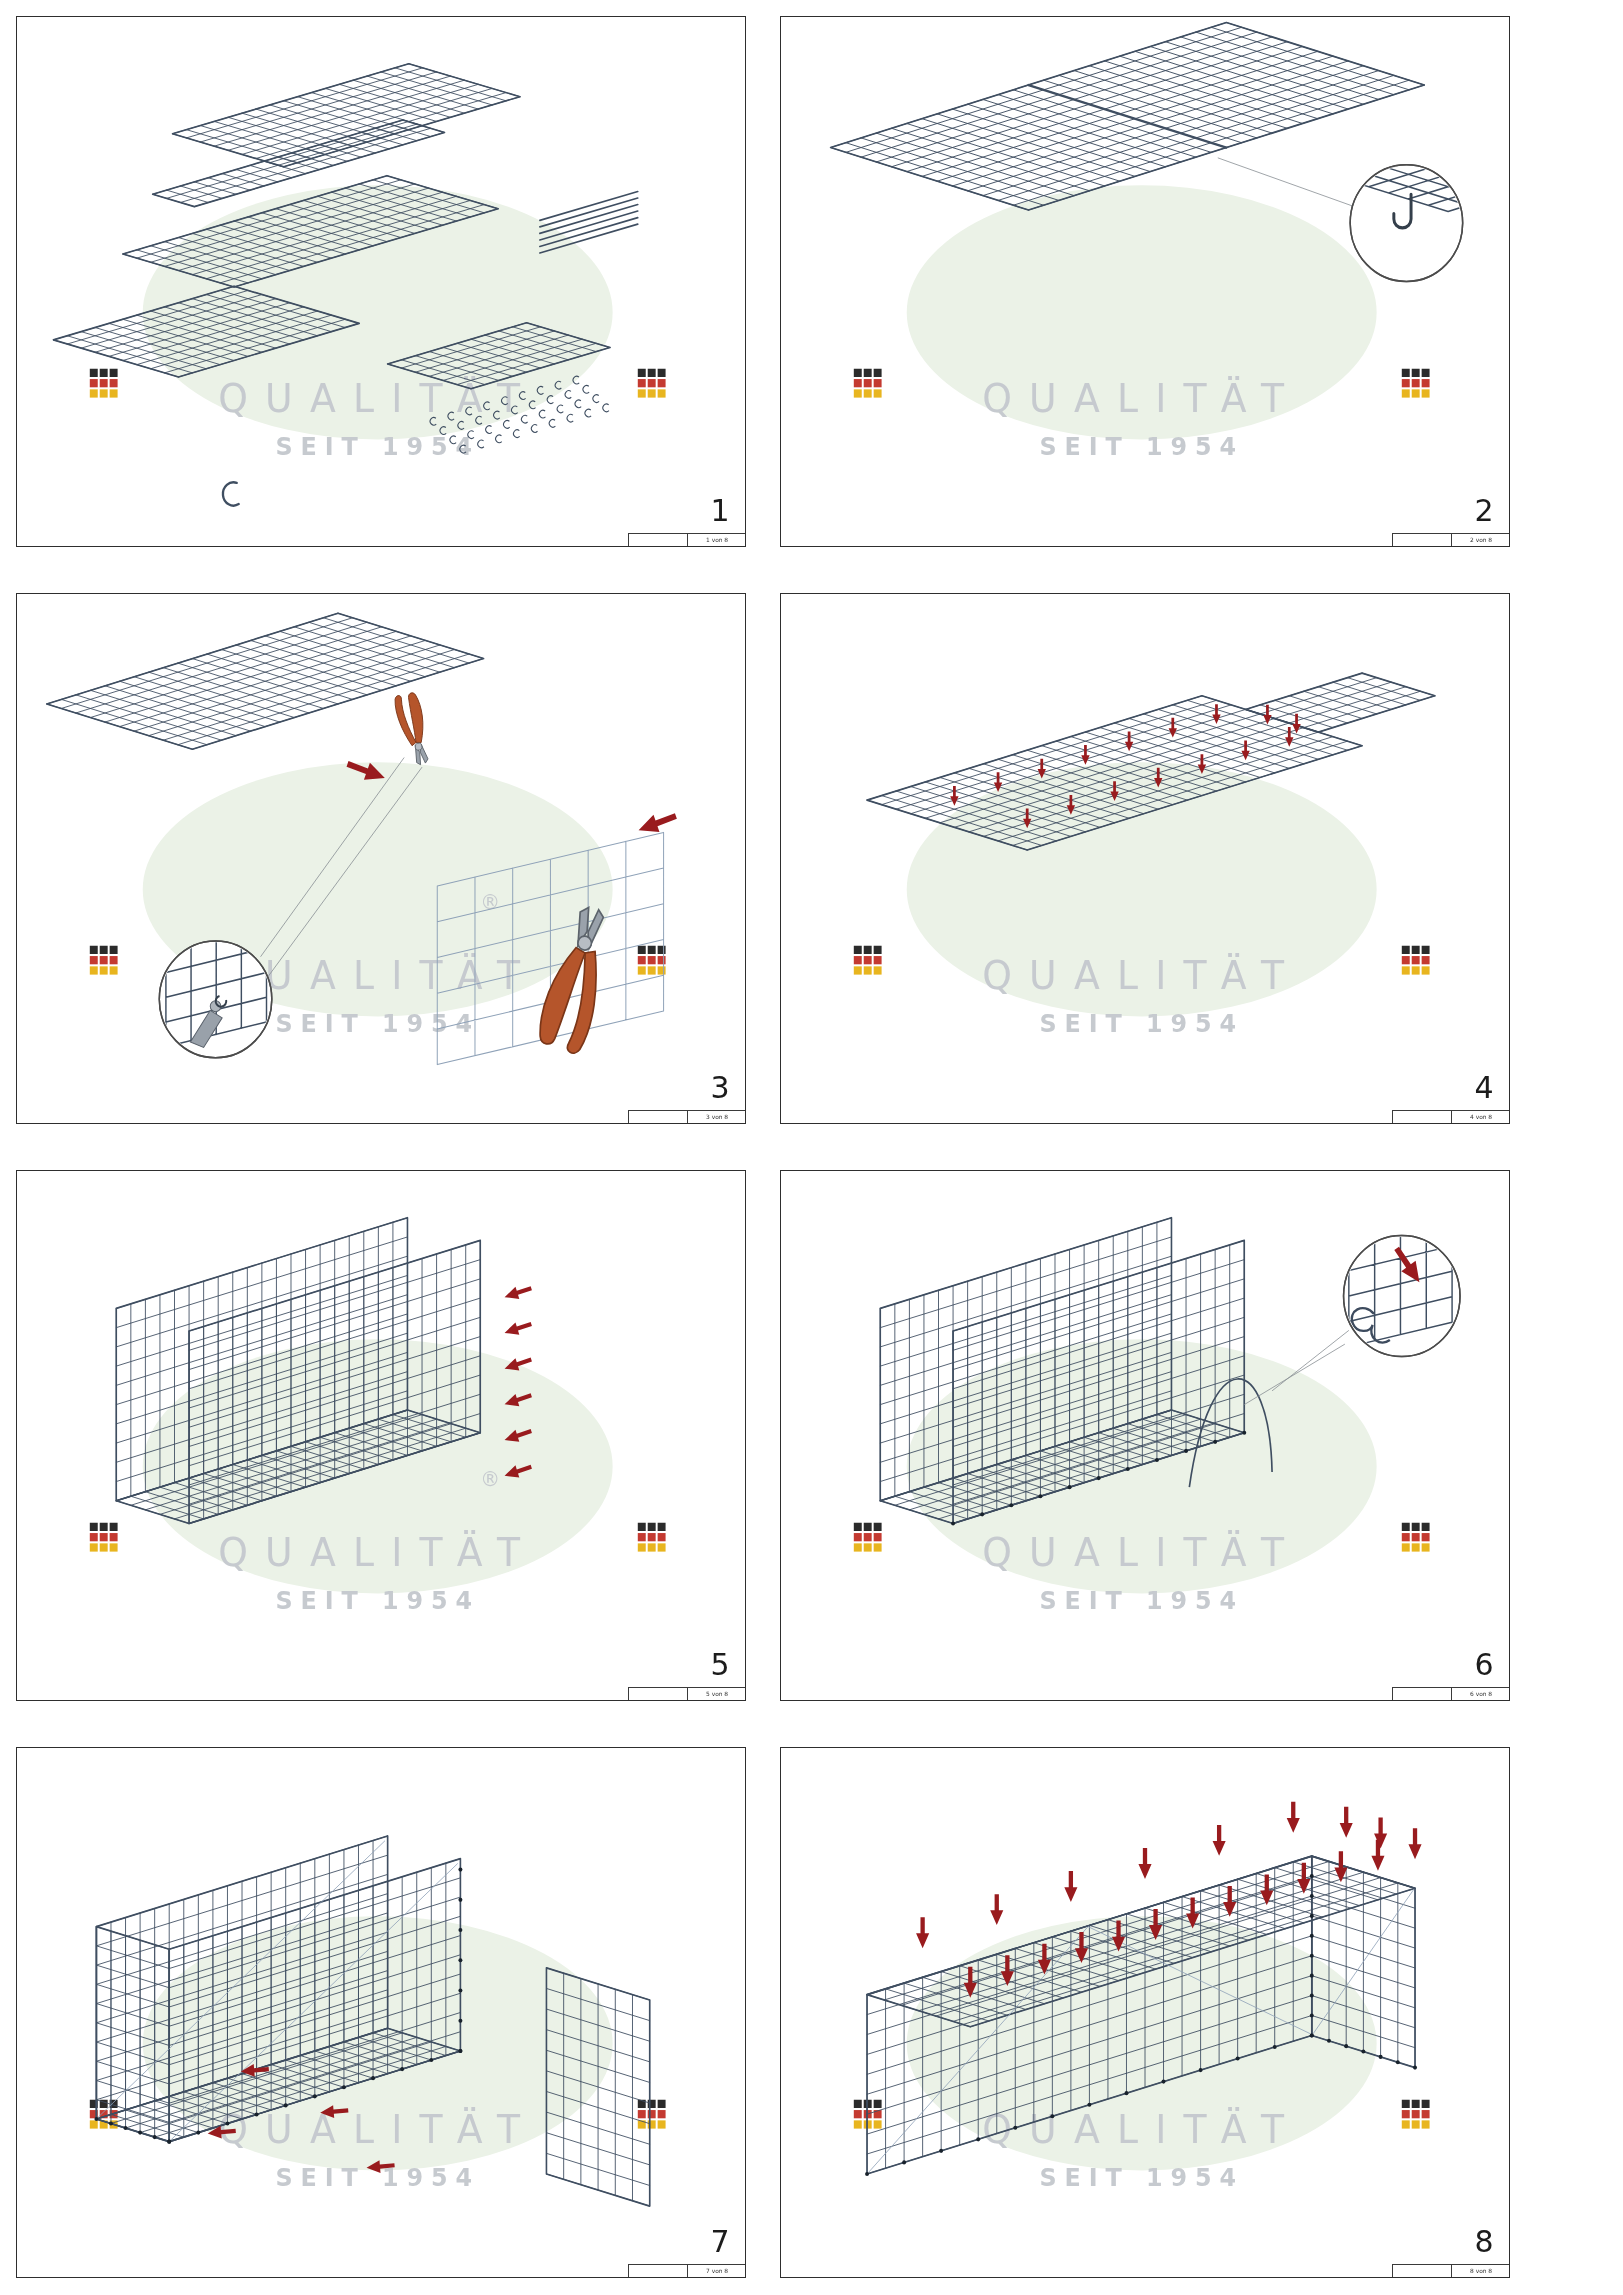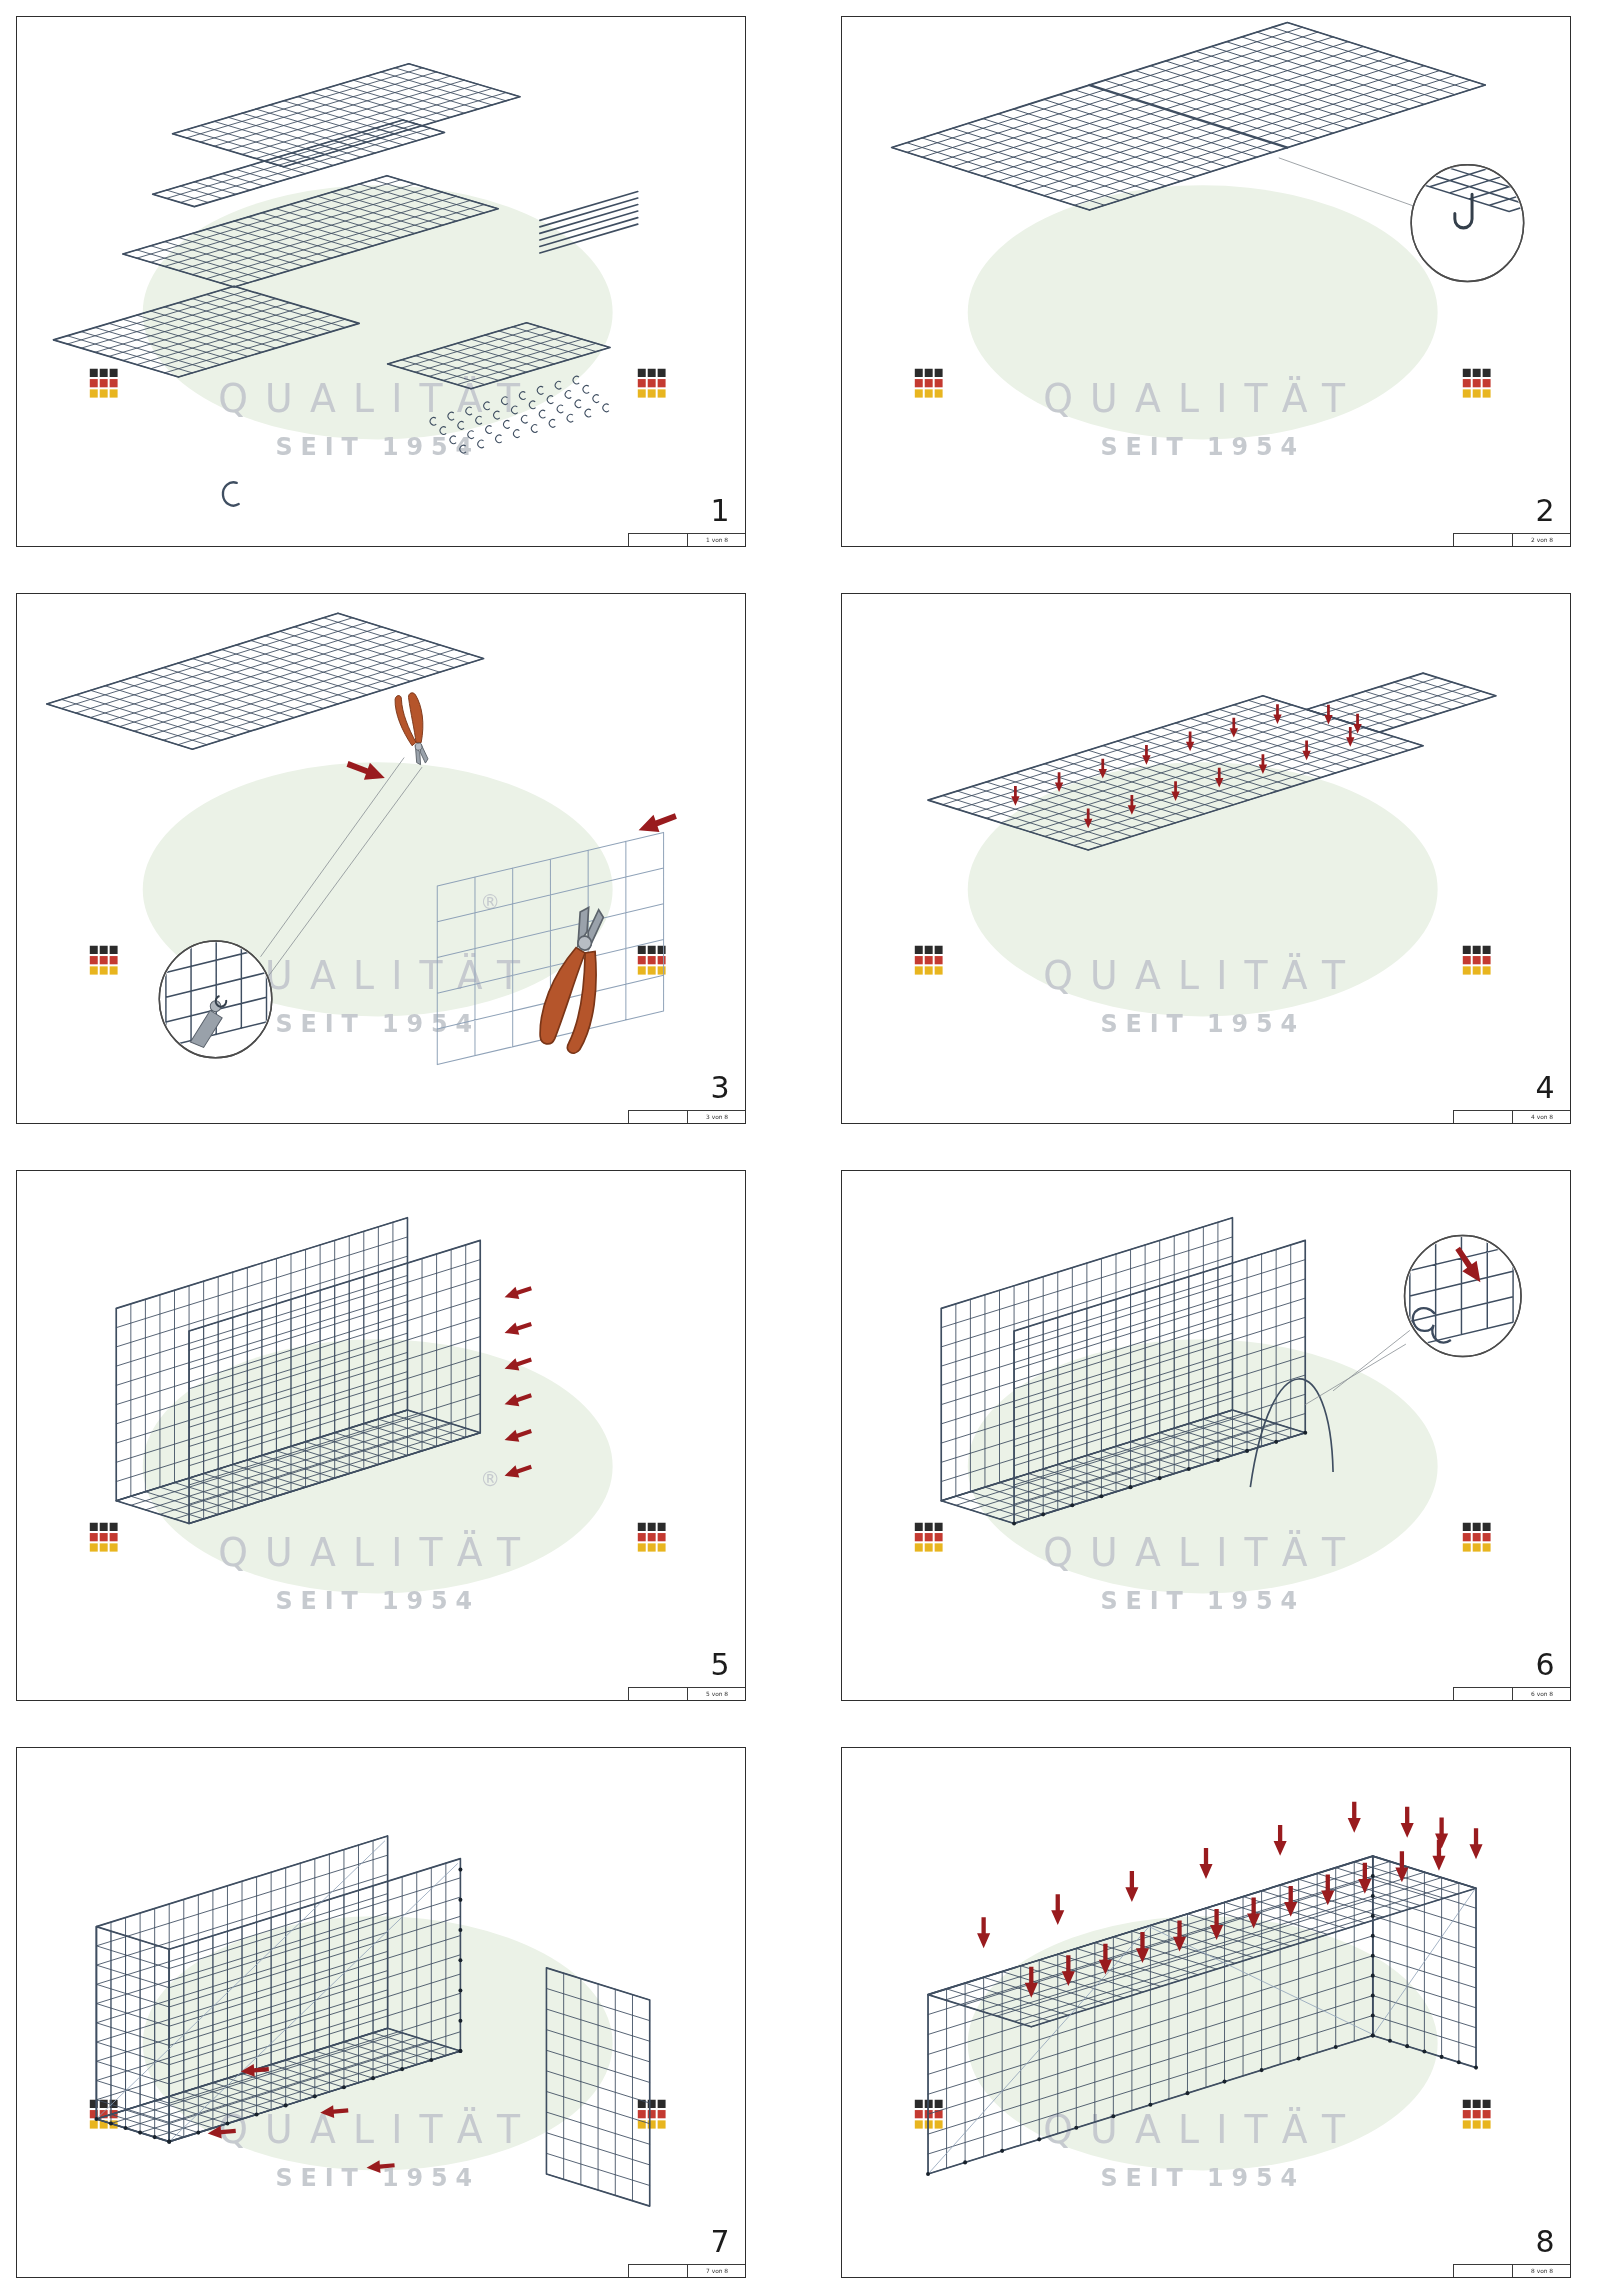--- a/index.html
+++ b/index.html
@@ -1,17 +1,17 @@
 <!DOCTYPE html>
 <html style="font-size:10.5px"><head>
 <meta charset="utf-8">
 <style>
   html,body{margin:0;padding:0;background:#ffffff;}
   body{width:1623px;height:2295px;font-family:"DejaVu Sans","Liberation Sans",sans-serif;}
-  .sheet{display:grid;grid-template-columns:repeat(2,730px);grid-auto-rows:531px;gap:46px 95px;padding:15.7px 16.4px;box-sizing:border-box;}
+  .sheet{display:grid;grid-template-columns:repeat(2,730px);grid-auto-rows:531px;gap:46px 34px;padding:15.7px 16.4px;box-sizing:border-box;}
   .panel{position:relative;border:1.3px solid #2e2e2e;background:#ffffff;overflow:hidden;}
   svg.illus{position:absolute;left:0;top:0;width:100%;height:100%;}
   .stepnum{position:absolute;right:15.7px;bottom:19.6px;font-size:30px;color:#1c1c1c;line-height:1;}
   .titleblock{position:absolute;right:-0.7px;bottom:-0.7px;width:117px;height:12.4px;border-top:1.3px solid #3a3a3a;border-left:1.3px solid #3a3a3a;display:flex;background:#fff;font-size:5.9px;color:#333;}
   .tb-left{width:34px;border-right:0.7px solid #3a3a3a;}
   .tb-cell{display:flex;align-items:center;justify-content:center;flex:1;}
 </style>
 </head>
 <body>
 

